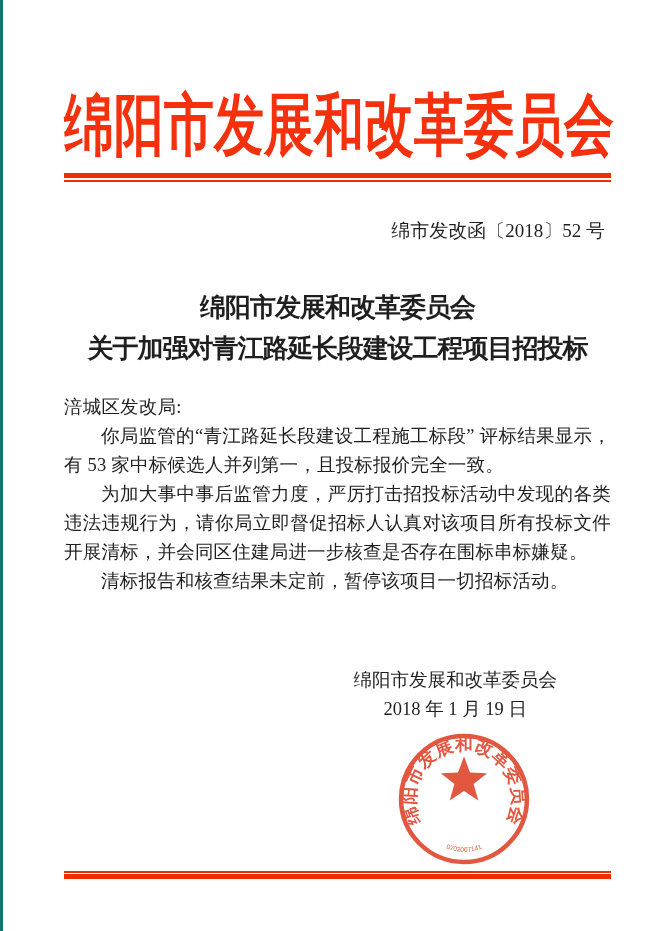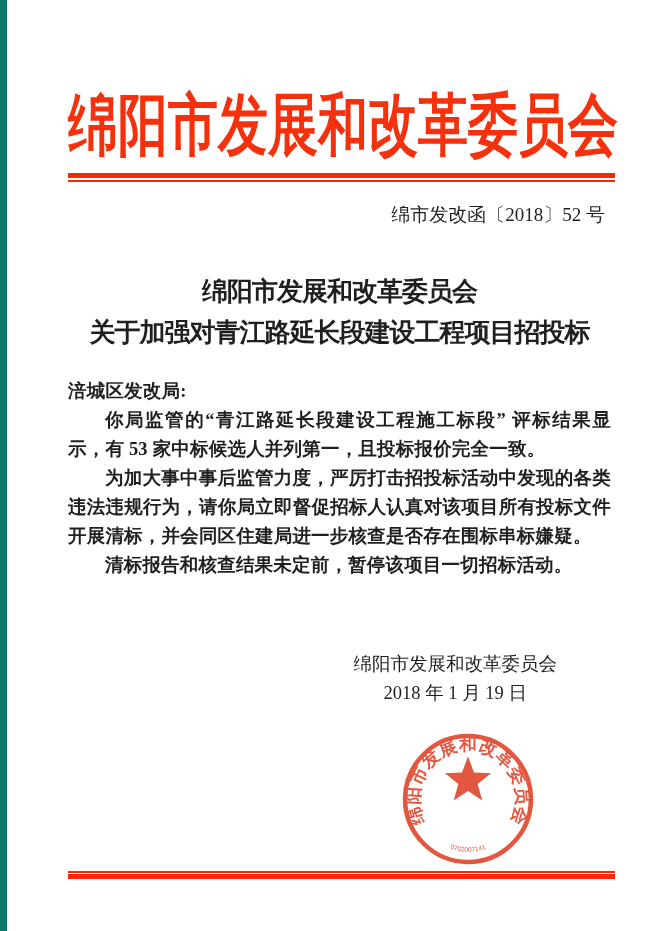--- a/index.html
+++ b/index.html
@@ -10,21 +10,21 @@
   }
   * { margin: 0; padding: 0; box-sizing: border-box; }
   html, body { background: #ffffff; }
   body { font-family: "Liberation Serif", "DejaVu Serif", serif; }
 
   .page {
     position: relative;
     width: 666px;
     height: 931px;
     background: #ffffff;
-    border-left: 7px solid #0f766e;
+    border-left: 3px solid #0f766e;
     overflow: hidden;
     color: var(--text-black);
   }
   .content {
     padding-left: 61px;
     padding-right: 55px;
   }
 
   .letterhead {
     margin-top: 90px;
@@ -43,21 +43,21 @@
     position: absolute;
     left: 61px;
     top: 173px;
     width: 547px;
   }
   .rule-top .thick { height: 5px; background: var(--line-red); }
   .rule-top .gap   { height: 2px; }
   .rule-top .thin  { height: 2px; background: var(--line-red); }
 
   .doc-number {
-    margin-top: 62px; 
+    margin-top: 78px; 
     text-align: right;
     padding-right: 6px;
     font-size: 19px;
     line-height: 22px;
     white-space: nowrap;
   }
 
   .doc-title {
     margin-top: 45px;
     text-align: center;
@@ -68,21 +68,21 @@
     white-space: nowrap;
   }
 
   .body-text {
     margin-top: 24px;
     font-size: 18.5px;
     line-height: 29px;
     text-align: justify;
     letter-spacing: 0.2px;
   }
-  .body-text p { margin: 0; font-weight: bold; }
+  .body-text p { margin: 0; }
   .body-text .para { text-indent: 37px; }
 
   .signature {
     margin-top: 70px;
     text-align: right;
     padding-right: 54px;
     font-size: 18.5px;
     line-height: 29px;
   }
   .signature .sig-block {

